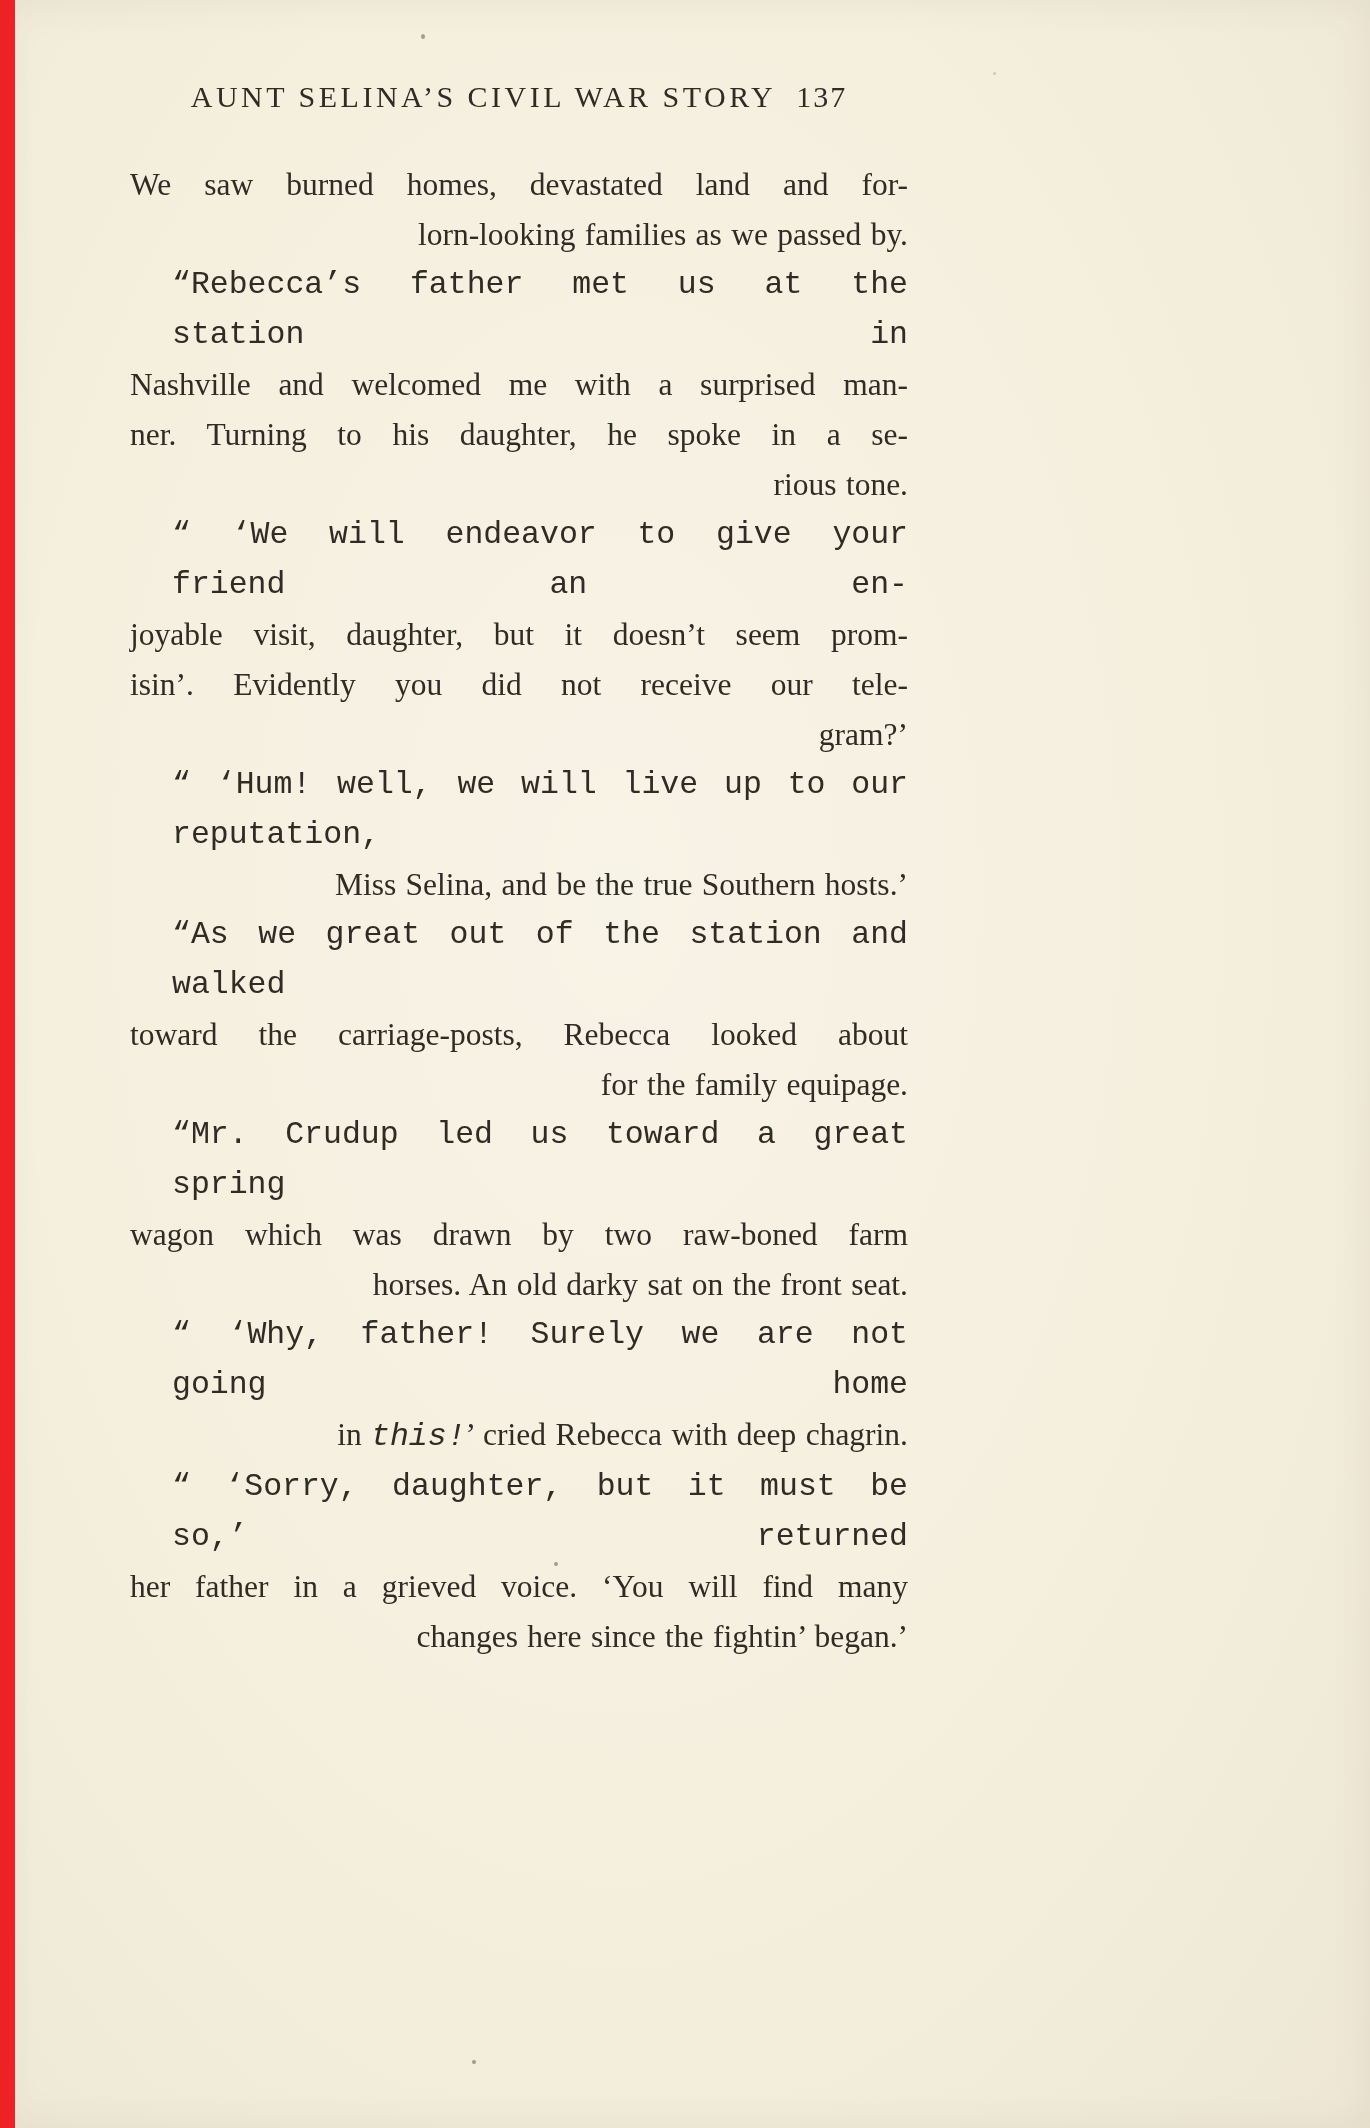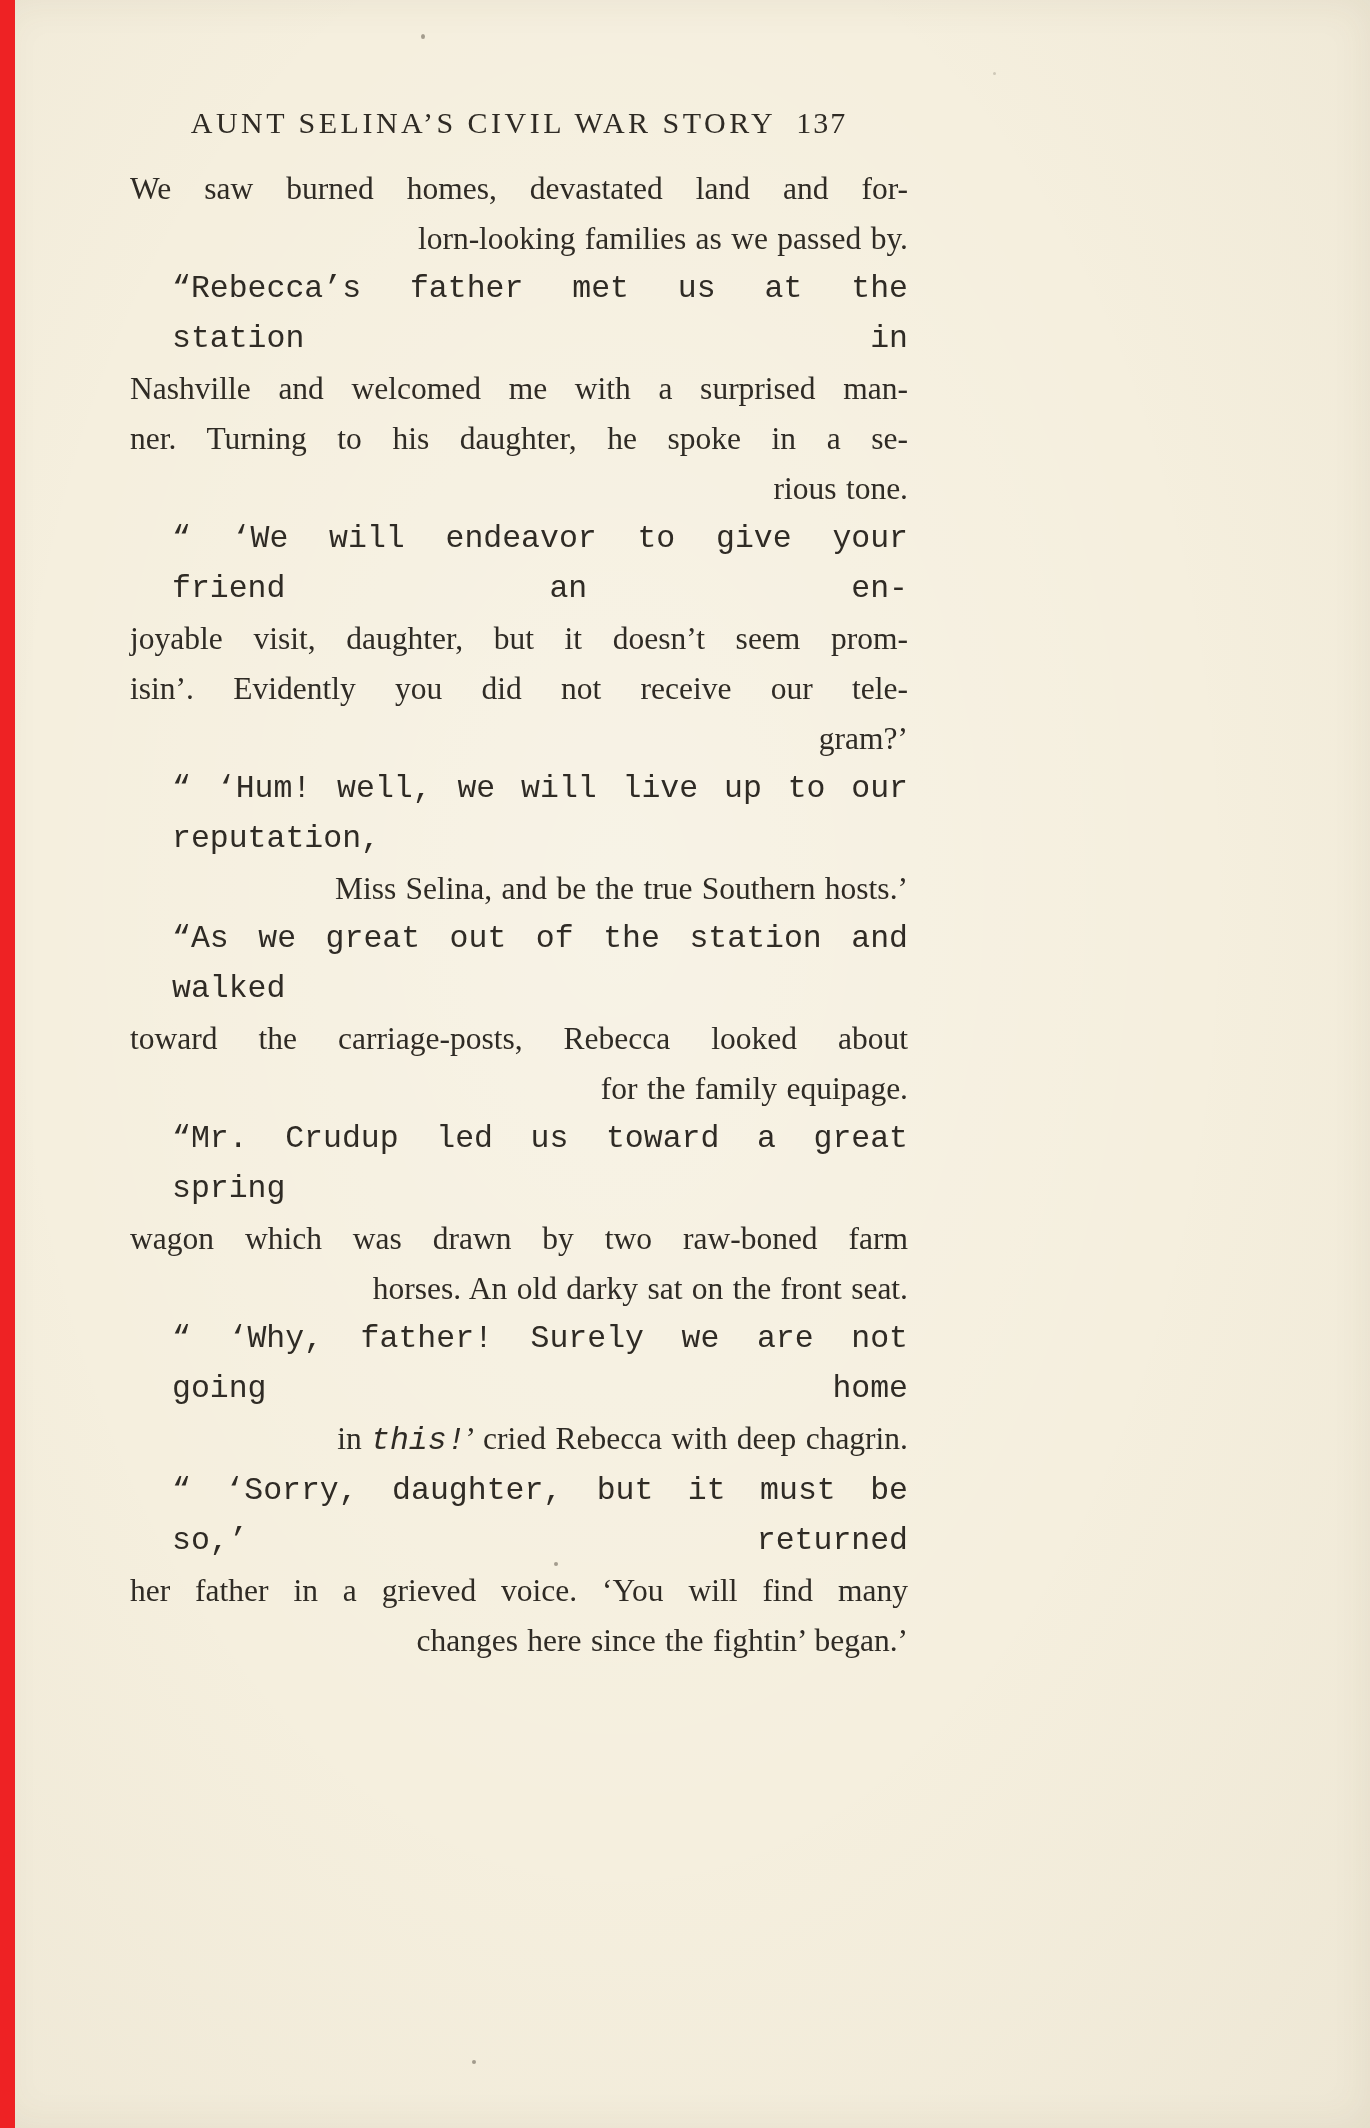--- a/index.html
+++ b/index.html
@@ -19,33 +19,33 @@
     overflow:hidden;
     box-shadow:inset 0 0 40px rgba(90,75,40,.08);
   }
   .edge-stripe{
     position:absolute;
     left:0;top:0;
     width:15px;height:100%;
     background:var(--stripe);
   }
   .header{
-    padding-top:106px;
+    padding-top:80px;
     margin-left:130px;
     width:778px;
     text-align:center;
     font-size:30px;
     letter-spacing:3.5px;
     white-space:nowrap;
   }
   .header .pagenum{margin-left:20px;letter-spacing:2px;}
   .body{
     margin-left:130px;
     width:778px;
-    margin-top:24px;
+    margin-top:46px;
     font-size:31.5px;
     line-height:50px;
     word-spacing:1.5px;
   }
   .paragraph{margin:0;}
   .line{text-align:right;}
   .line.just{text-align:justify;text-align-last:justify;}
   .line.indent{padding-left:42px;font-family:Liberation Mono, monospace;}
   .line i{font-style:italic;font-family:Liberation Mono, monospace;}
   .speck{

